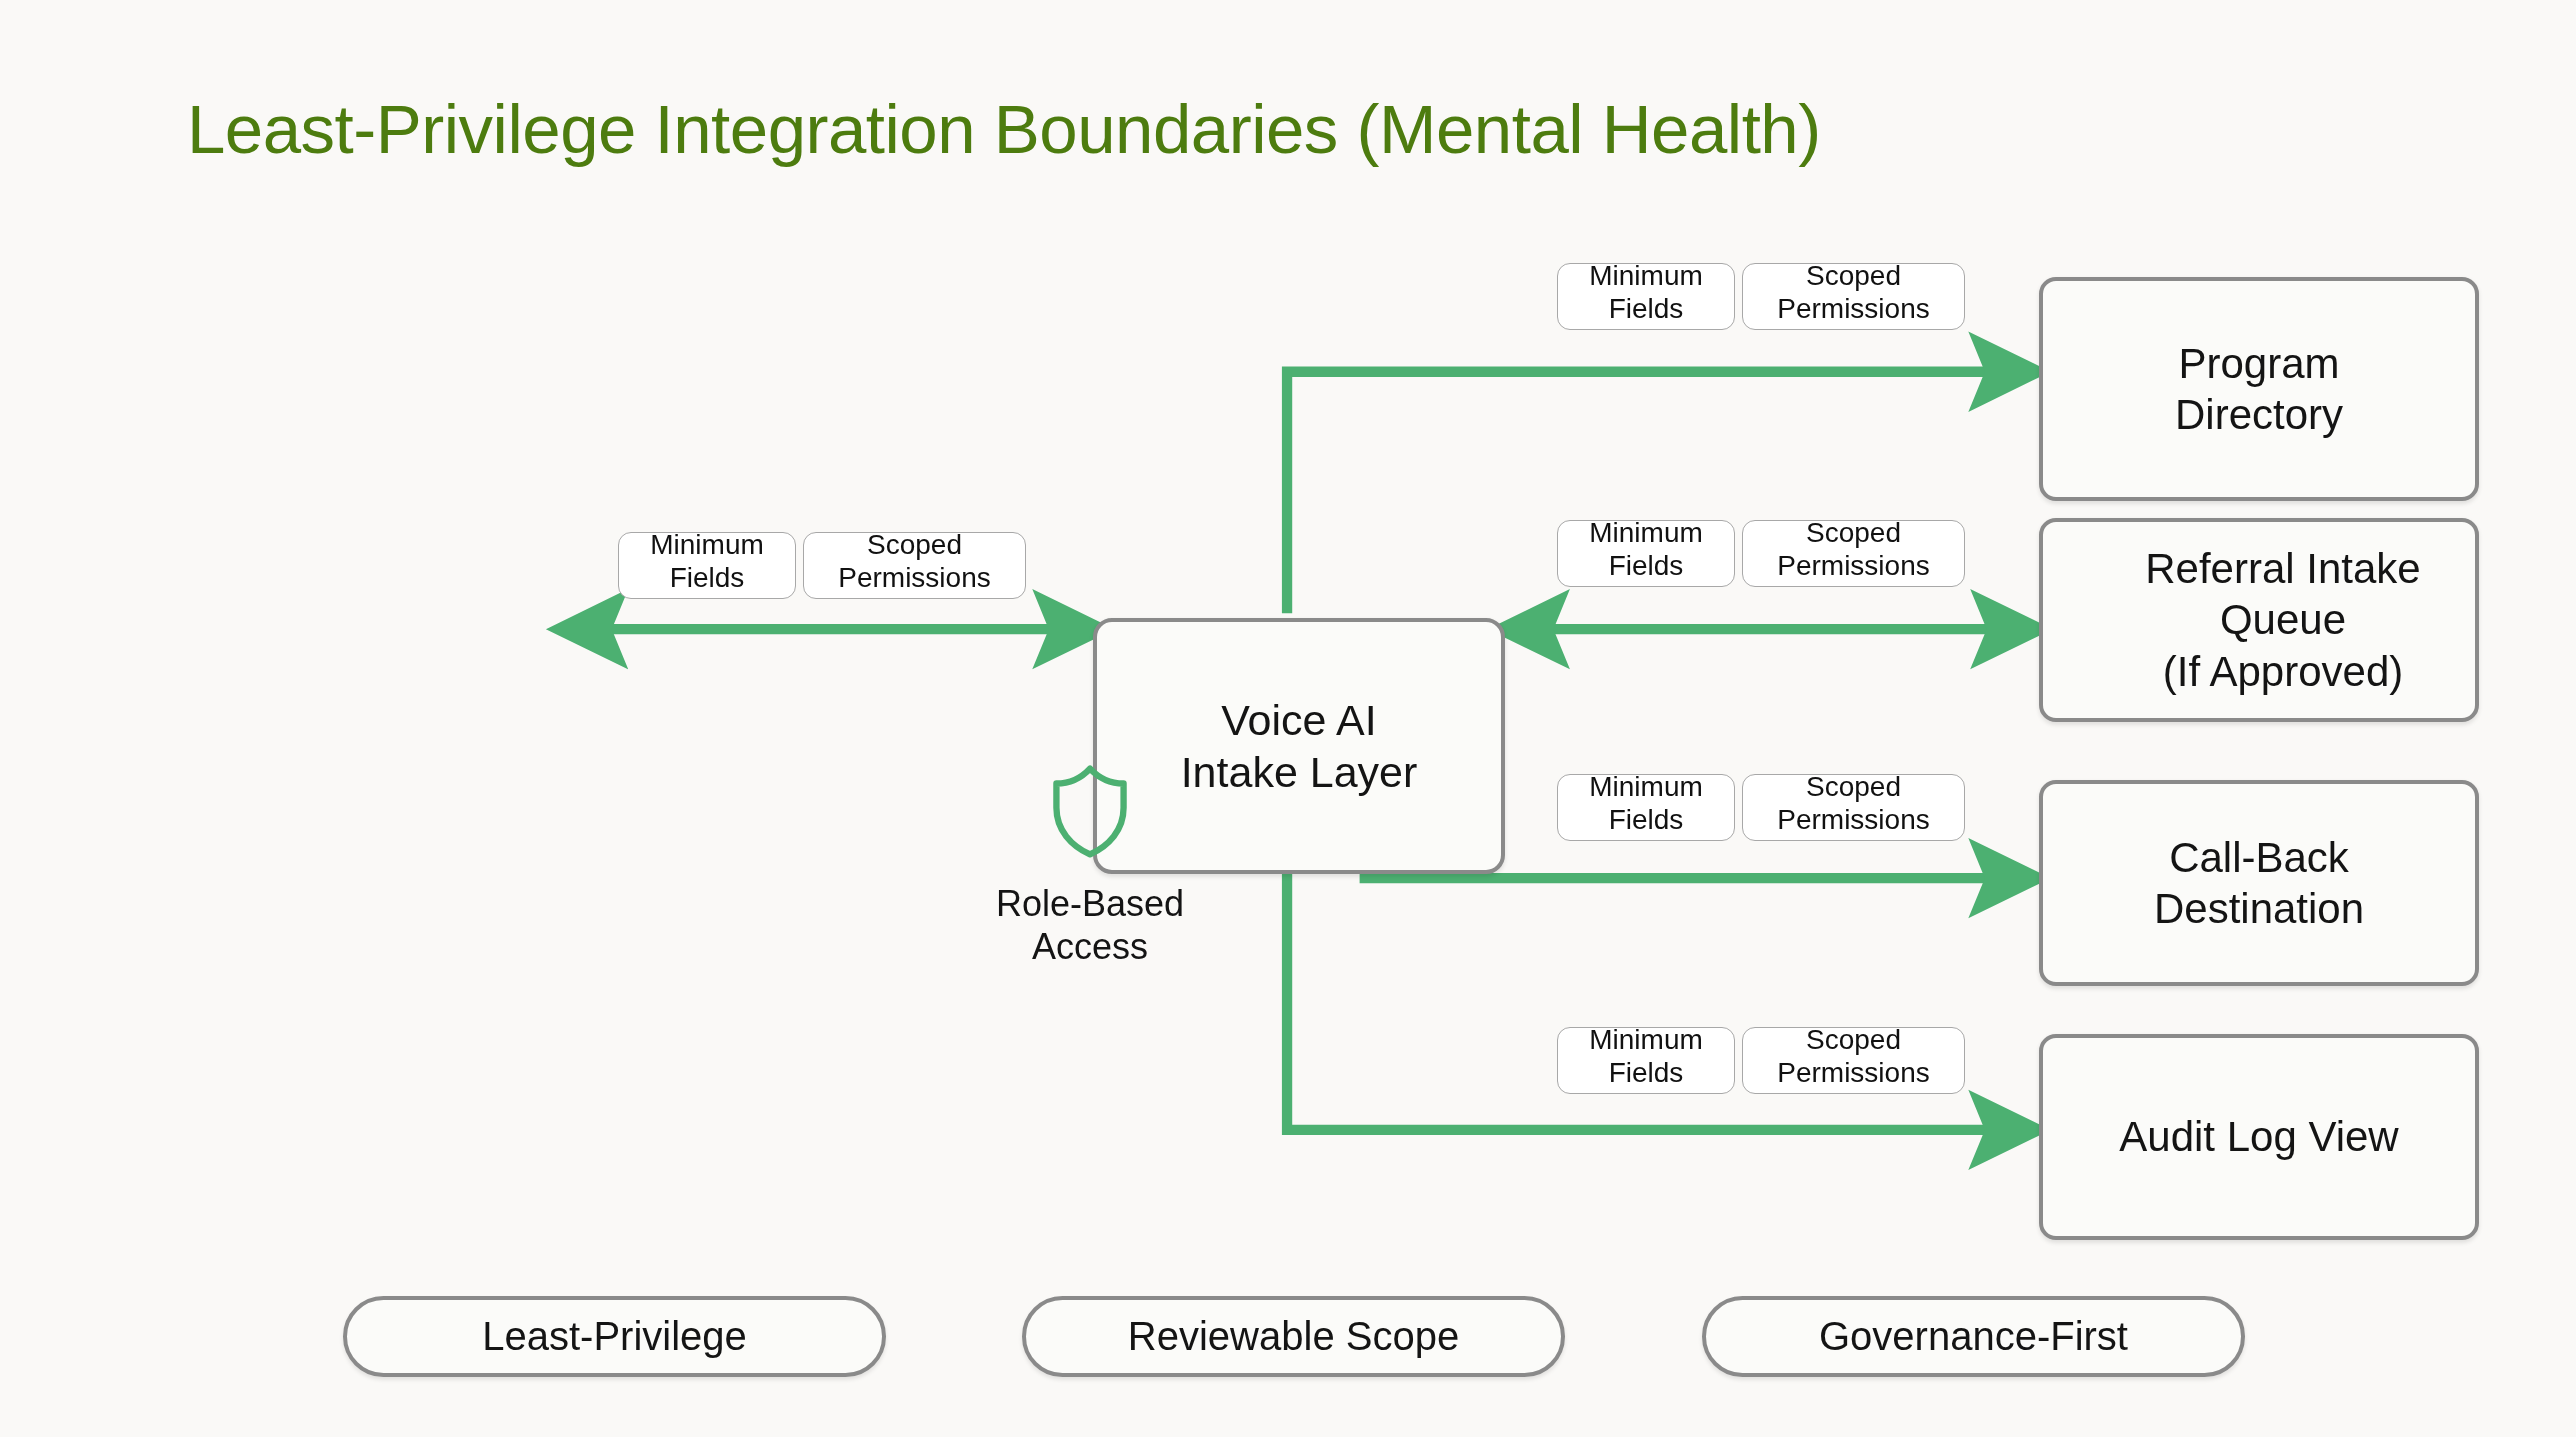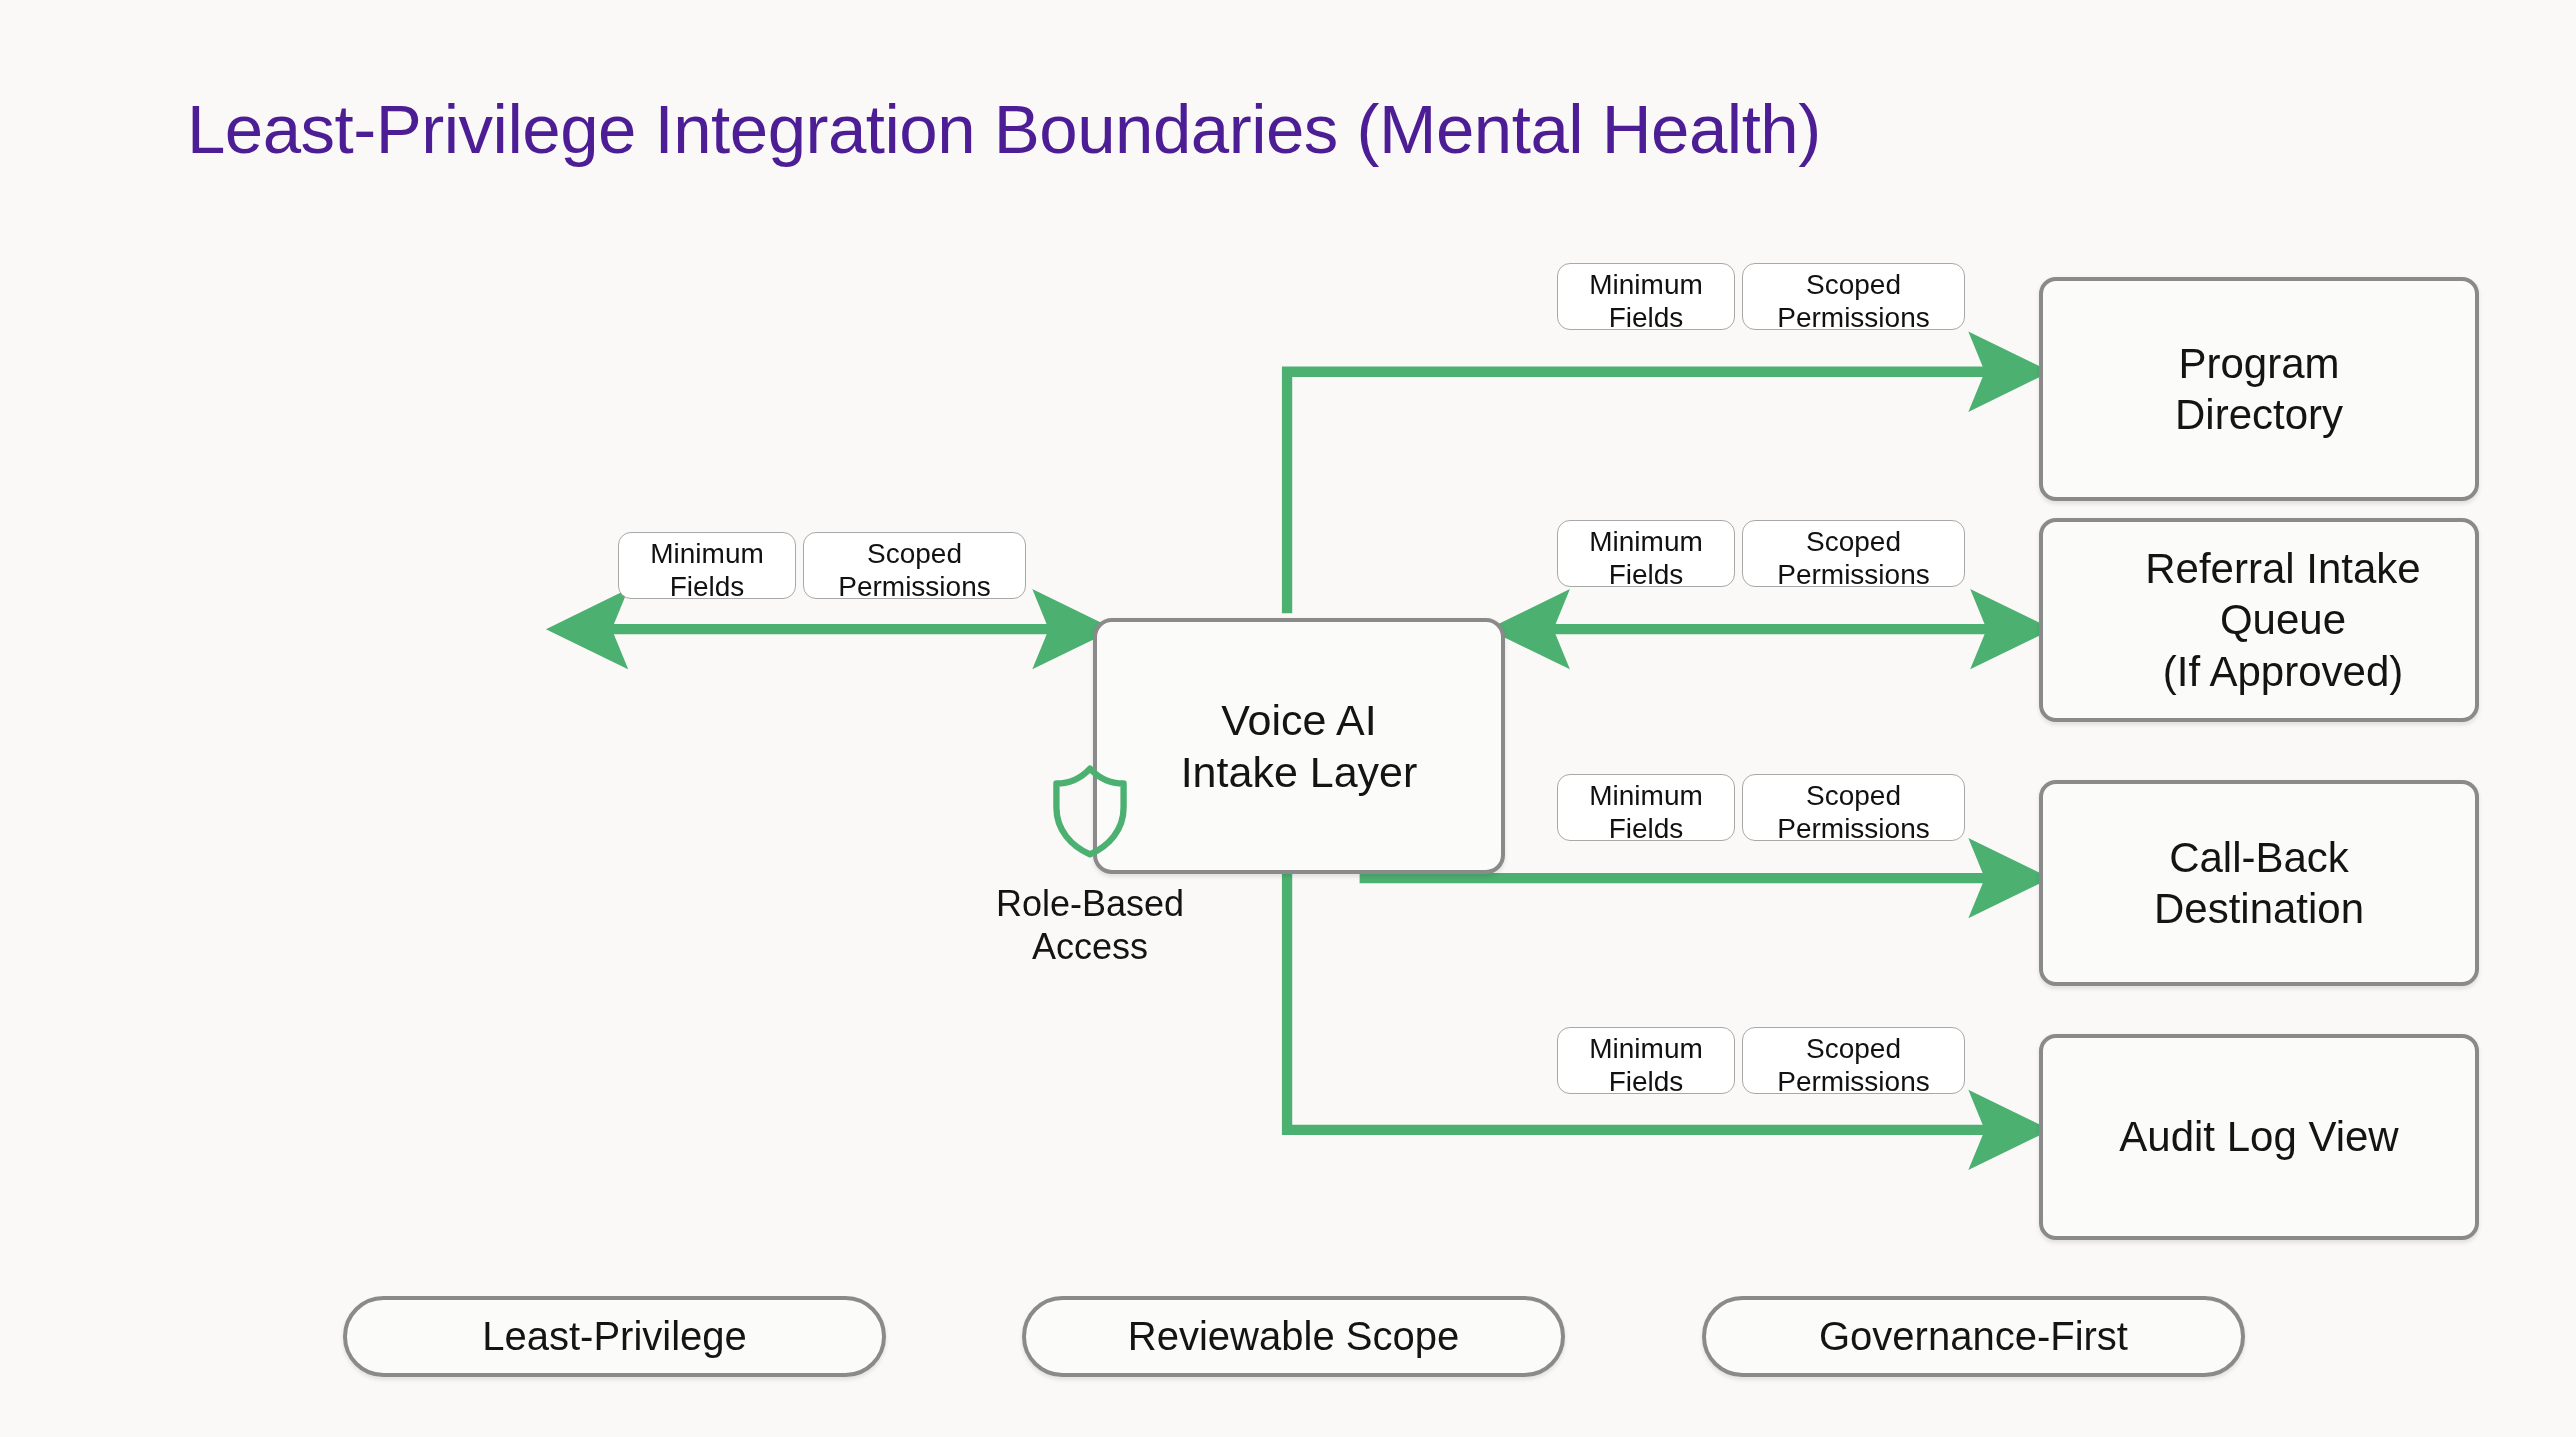--- a/index.html
+++ b/index.html
@@ -16,21 +16,21 @@
     overflow: hidden;
   }
 
   
   #title {
     position: absolute;
     left: 187px;
     top: 90px;
     font-size: 69px;
     font-weight: 400;
-    color: #4c1d95;
+    color: #4d7c0f;
     letter-spacing: -0.5px;
     white-space: nowrap;
   }
 
   
   #edges {
     position: absolute;
     left: 0; top: 0;
     width: 2576px;
     height: 1438px;
@@ -73,21 +73,21 @@
   #node-audit-log         { top: 1034px; height: 206px; }
 
   
   .chip {
     position: absolute;
     box-sizing: border-box;
     border: 1.9px solid #a8a8a8;
     border-radius: 13px;
     background: #ffffff;
     display: flex;
-    align-items: flex-start;
+    align-items: flex-end;
     justify-content: center;
     text-align: center;
     color: #111;
     font-size: 28px;
     line-height: 1.18;
     padding: 3.7px 9.4px;
     height: 67px;
   }
   .chip-min { width: 178px; }
   .chip-scp { width: 223px; }

